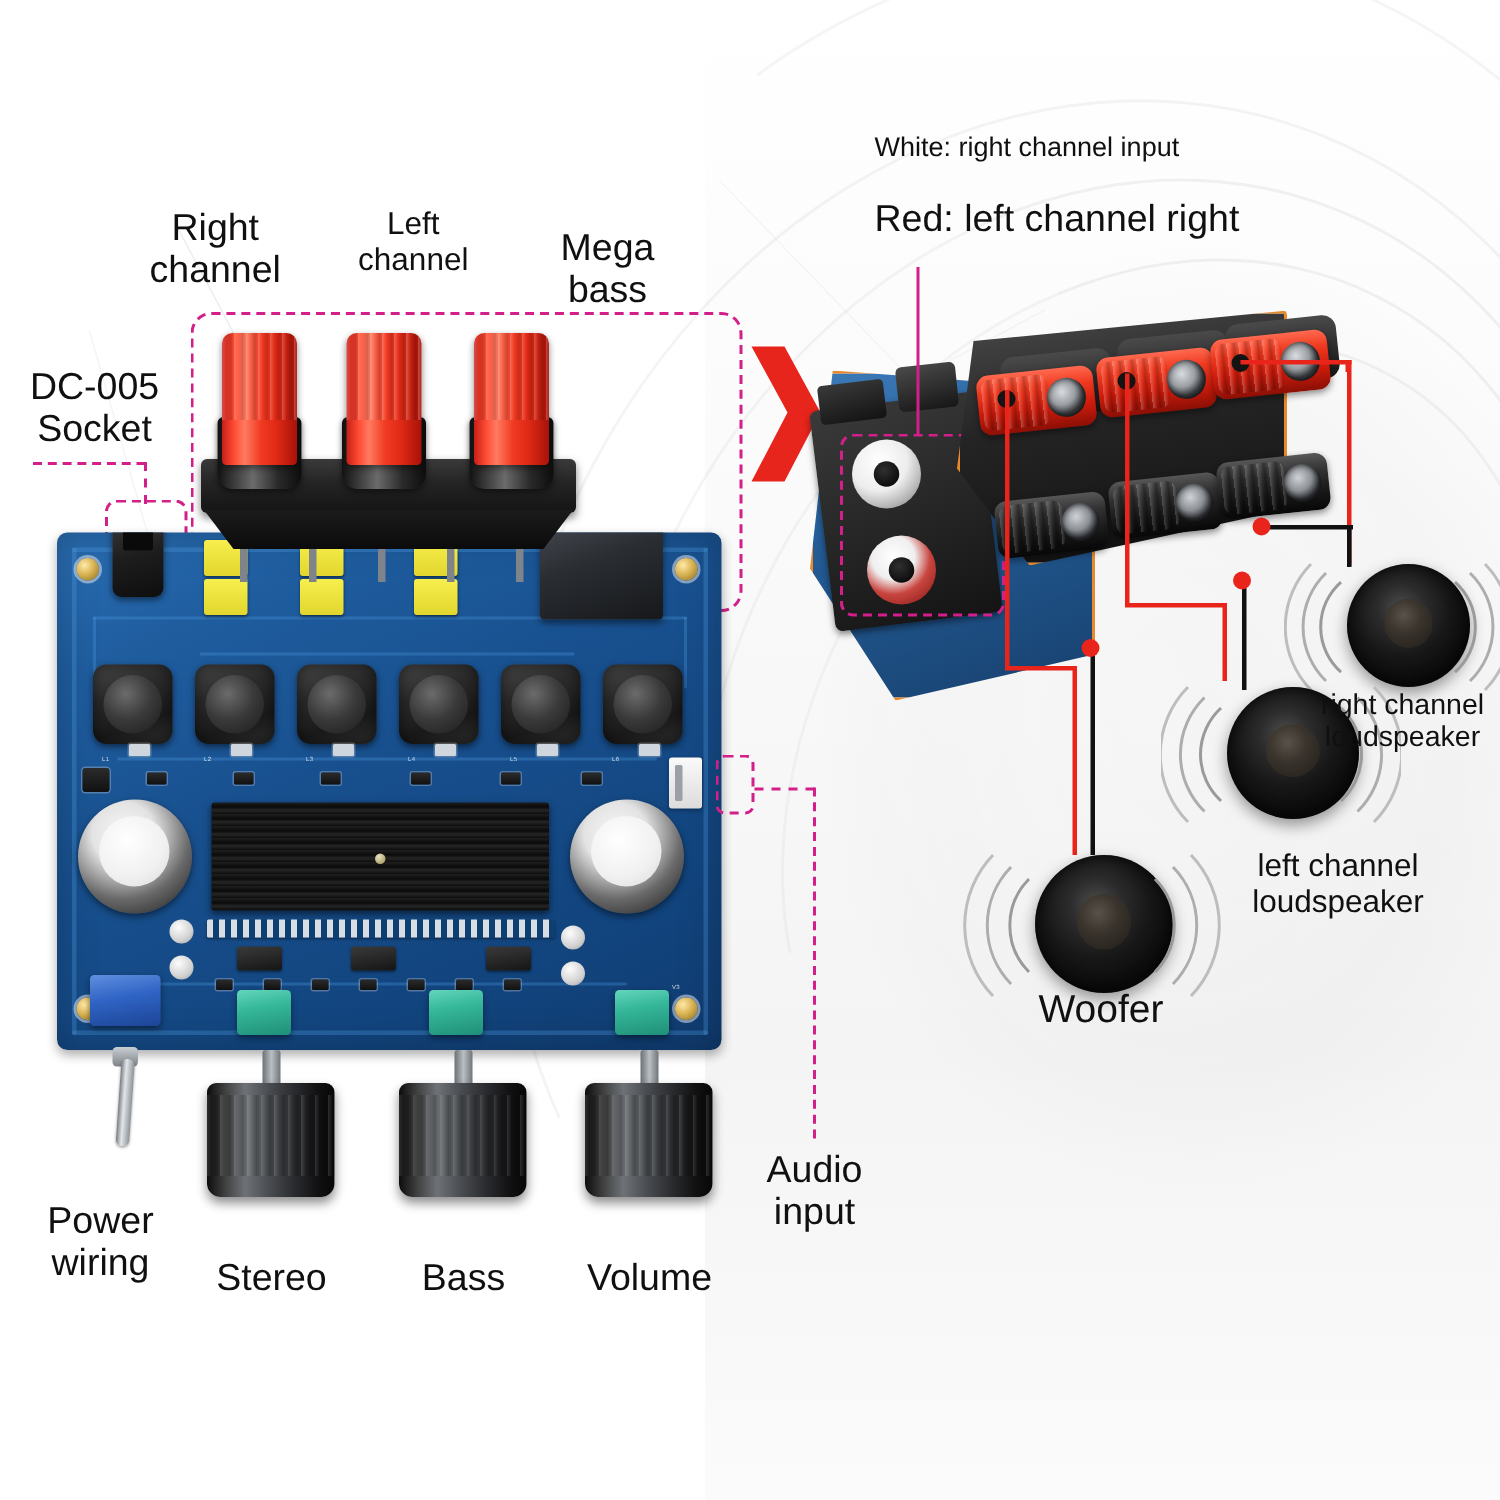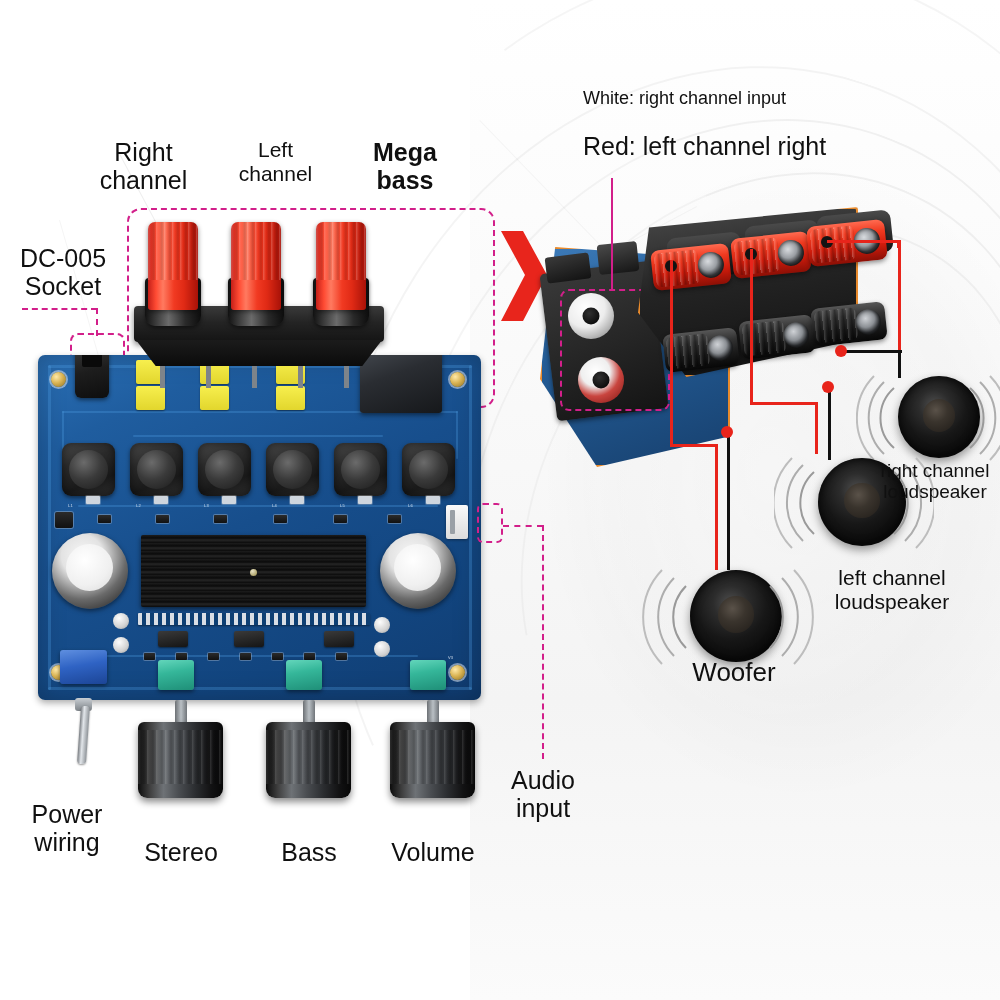--- a/index.html
+++ b/index.html
@@ -193,21 +193,21 @@
 
   <div class="hair" style="left:118px;top:150px;width:300px;height:1px;transform:rotate(62deg);"></div>
   <div class="hair" style="left:60px;top:220px;width:420px;height:1px;transform:rotate(74deg);opacity:.6;"></div>
   <div class="hair" style="left:480px;top:120px;width:240px;height:1px;transform:rotate(46deg);opacity:.5;"></div>
   <div class="hair" style="left:520px;top:300px;width:200px;height:1px;transform:rotate(-28deg);opacity:.5;"></div>
 
   <div class="lbl ctr" style="left:86px;top:138px;width:115px;font-size:25px;">Right
 channel</div>
   <div class="lbl ctr" style="left:218px;top:138px;width:115px;font-size:21px;">Left
 channel</div>
-  <div class="lbl ctr" style="left:350px;top:138px;width:110px;font-size:25px;font-weight:bold;">Mega
+  <div class="lbl ctr" style="left:350px;top:151px;width:110px;font-size:25px;">Mega
 bass</div>
 
   <div class="lbl" style="left:583px;top:88px;font-size:18px;">White: right channel input</div>
   <div class="lbl" style="left:583px;top:132px;font-size:25px;">Red: left channel right</div>
 
   <div class="lbl ctr" style="left:4px;top:244px;width:118px;font-size:25px;">DC-005
 Socket</div>
 
   <div class="dash" style="left:127px;top:208px;width:368px;height:200px;border-radius:14px;"></div>
 

